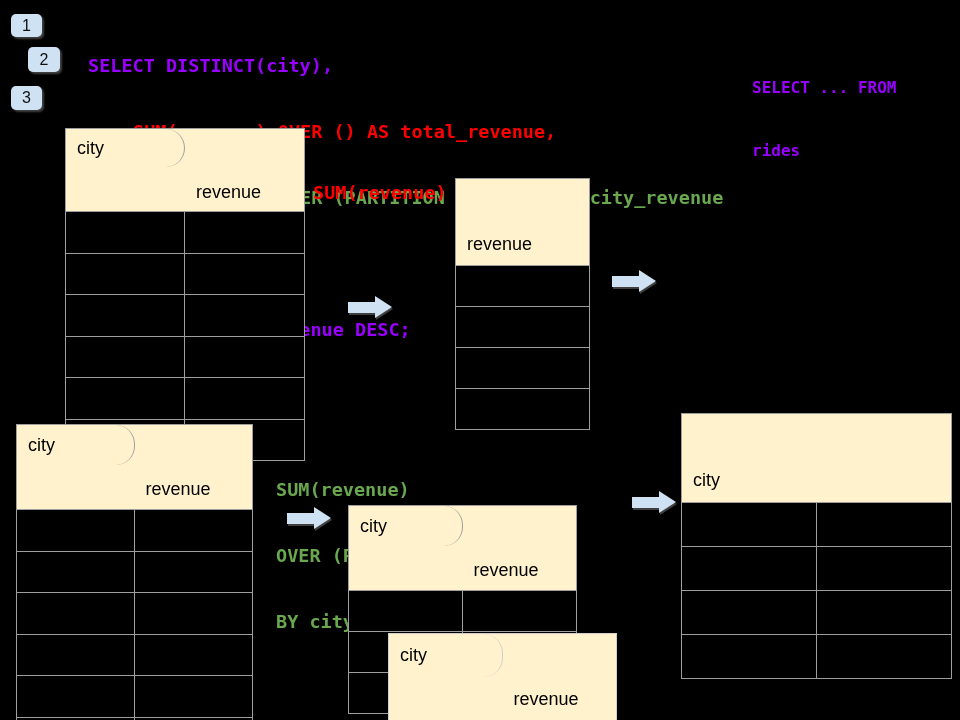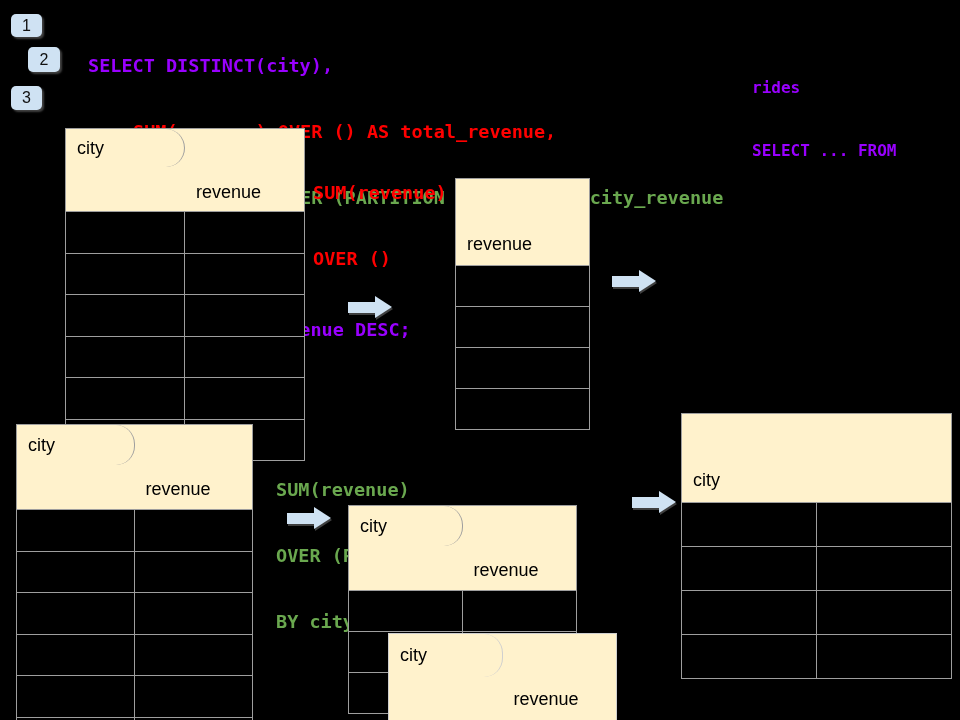--- a/index.html
+++ b/index.html
@@ -55,22 +55,22 @@
 
   <div class="code main-code">
     <div class="ind-0 c-purple">SELECT DISTINCT(city),</div>
     <div class="ind-1 c-red">SUM(revenue) OVER () AS total_revenue,</div>
     <div class="ind-1 c-green">SUM(revenue) OVER (PARTITION BY city) as city_revenue</div>
     <div class="ind-half c-purple">FROM rides</div>
     <div class="ind-half c-purple">ORDER by city_revenue DESC;</div>
   </div>
 
   <div class="code side-code c-purple">
+    <div>SELECT ... FROM</div>
     <div>rides</div>
-    <div>SELECT ... FROM</div>
   </div>
 
   <div class="tbl" style="left:65px;top:128px;width:240px;--hh:38px;--rh:41.5px">
       <div class="thead" style="grid-template-columns: repeat(2, 1fr);">
         <div class="th">city</div>
         <div class="th">revenue</div>
       </div>
       <div class="trow" style="grid-template-columns: repeat(2, 1fr);">
         <div class="td"></div>
         <div class="td"></div>
@@ -92,21 +92,20 @@
         <div class="td"></div>
       </div>
       <div class="trow" style="grid-template-columns: repeat(2, 1fr);">
         <div class="td"></div>
         <div class="td"></div>
       </div>
     </div>
 
   <div class="code anno-total c-red">
     <div>SUM(revenue)</div>
-    <div>OVER ()</div>
   </div>
 
   <div class="tbl" style="left:455px;top:178px;width:135px;--hh:42px;--rh:41px">
       <div class="thead" style="grid-template-columns: repeat(1, 1fr);">
         <div class="th">revenue</div>
       </div>
       <div class="trow" style="grid-template-columns: repeat(1, 1fr);">
         <div class="td"></div>
       </div>
       <div class="trow" style="grid-template-columns: repeat(1, 1fr);">

